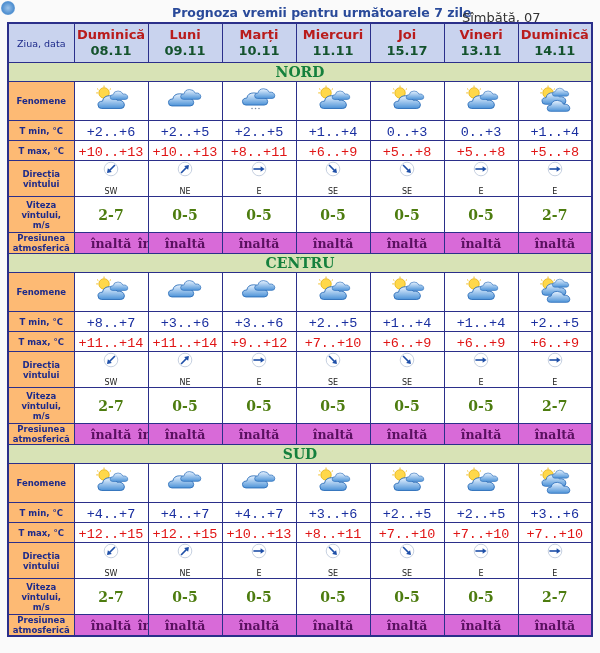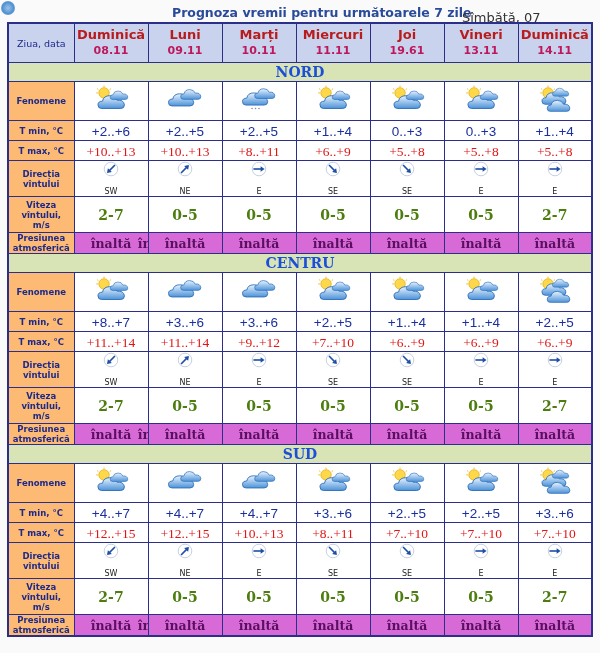--- a/index.html
+++ b/index.html
@@ -8,31 +8,31 @@
   .logo{position:absolute;left:1px;top:1px;width:14px;height:14px;border-radius:50%;background:radial-gradient(circle,#9cc3ea 0%,#4f8fd0 60%,#cfe2f5 100%);}
   .title{position:absolute;left:172px;top:5px;font-size:12.5px;font-weight:bold;color:#2a4a9a;font-family:"DejaVu Sans",sans-serif;}
   .date{position:absolute;left:462px;top:10px;font-size:13px;color:#333;}
   table.fc{position:absolute;left:7px;top:22px;border-collapse:collapse;table-layout:fixed;width:585px;background:#fff;border:2px solid #2b2f8a;}
   table.fc td{border:1.5px solid #2b2f8a;padding:0;text-align:center;vertical-align:middle;overflow:hidden;white-space:nowrap;}
   col.lab{width:66px;}
   col.day{width:74px;}
   .hdr td{background:#c9d3ee;height:38px;}
   .hdr .lbl{font-size:9.5px;color:#1d2a8a;font-weight:normal;}
   .dayname{font-size:13px;font-weight:bold;color:#b91c1c;line-height:16px;display:block;}
-  .daydate{font-size:11px;font-weight:bold;color:#be185d;line-height:16px;display:block;}
-  .region td{background:#d8e3b6;height:18px;font-family:"DejaVu Serif",serif;font-weight:bold;font-size:14px;color:#1d4ed8;}
+  .daydate{font-size:13px;font-weight:bold;color:#14532d;line-height:16px;display:block;}
+  .region td{background:#d8e3b6;height:18px;font-family:"DejaVu Serif",serif;font-weight:bold;font-size:14px;color:#15803d;}
   td.rl{background:#fdba74;text-align:left;padding-left:4px;font-size:8.5px;font-weight:bold;color:#1d2a8a;white-space:normal;line-height:10px;}
   .fen td{height:38px;}
   .tmin td{height:19px;}
   .tmax td{height:19px;}
   .dir td{height:33px;}
   .spd td{height:35px;}
   .prs td{height:20px;}
-  .tminv{font-family:Liberation Sans, sans-serif;font-size:13.5px;color:#1a2fa0;text-align:right;}
-  .tmaxv{font-family:Liberation Serif, serif;font-size:13.5px;color:#e01515;}
+  .tminv{font-family:Liberation Mono, monospace;font-size:13.5px;color:#1a2fa0;text-align:right;}
+  .tmaxv{font-family:Liberation Mono, monospace;font-size:13.5px;color:#e01515;}
   .spdv{font-family:"DejaVu Serif",serif;font-size:14px;font-weight:bold;color:#4d7c0f;}
   .prs td.pv{background:#d86ad8;font-family:"DejaVu Serif",serif;font-size:12.5px;font-weight:bold;color:#5a1060;position:relative;margin-top:34px;}
   .dirlbl{font-size:8px;color:#222;display:block;margin-top:10px;}
   .compass{display:block;margin:0 auto;}
   .ghost{position:absolute;right:-4px;top:3px;font-family:"DejaVu Serif",serif;font-size:12.5px;font-weight:bold;color:#5a1060;}
 </style>
 </head>
 <body>
 
 <div class="bgdeco"></div>
@@ -65,21 +65,21 @@
         <td>
           <span class="dayname">Marți</span>
           <span class="daydate">10.11</span>
         </td>
         <td>
           <span class="dayname">Miercuri</span>
           <span class="daydate">11.11</span>
         </td>
         <td>
           <span class="dayname">Joi</span>
-          <span class="daydate">19.61</span>
+          <span class="daydate">15.17</span>
         </td>
         <td>
           <span class="dayname">Vineri</span>
           <span class="daydate">13.11</span>
         </td>
         <td>
           <span class="dayname">Duminică</span>
           <span class="daydate">14.11</span>
         </td>
       </tr>

